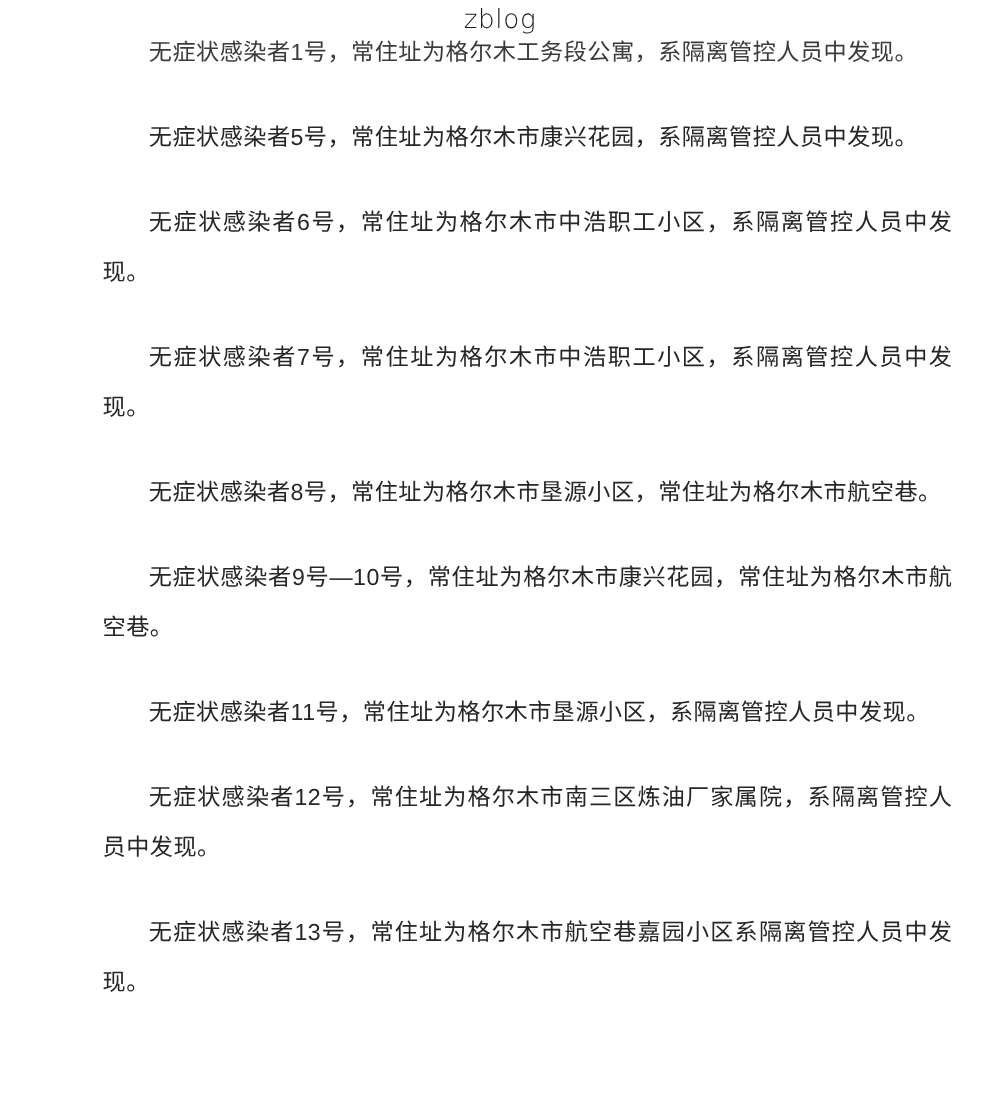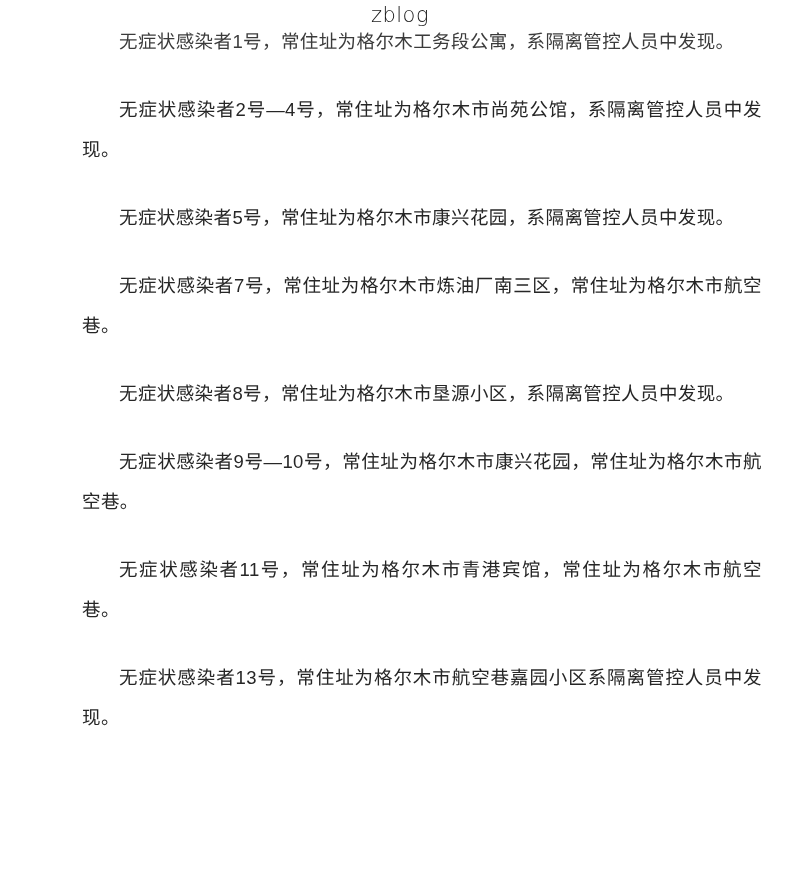--- a/index.html
+++ b/index.html
@@ -76,31 +76,32 @@
 <body>
 
 <div class="page">
 
   <div class="watermark">zblog</div>
 
   <div class="article">
 
     <p class="para faded">无症状感染者1号，常住址为格尔木工务段公寓，系隔离管控人员中发现。</p>
 
-    <p class="para">无症状感染者2号—4号，常住址为格尔木市尚苑公馆，系隔离管控人员中发现。</p>
 
     <p class="para">无症状感染者5号，常住址为格尔木市康兴花园，系隔离管控人员中发现。</p>
 
+    <p class="para">无症状感染者6号，常住址为格尔木市中浩职工小区，系隔离管控人员中发现。</p>
 
-    <p class="para">无症状感染者7号，常住址为格尔木市炼油厂南三区，常住址为格尔木市航空巷。</p>
+    <p class="para">无症状感染者7号，常住址为格尔木市中浩职工小区，系隔离管控人员中发现。</p>
 
-    <p class="para">无症状感染者8号，常住址为格尔木市垦源小区，系隔离管控人员中发现。</p>
+    <p class="para">无症状感染者8号，常住址为格尔木市垦源小区，常住址为格尔木市航空巷。</p>
 
     <p class="para">无症状感染者9号—10号，常住址为格尔木市康兴花园，常住址为格尔木市航空巷。</p>
 
-    <p class="para">无症状感染者11号，常住址为格尔木市青港宾馆，常住址为格尔木市航空巷。</p>
+    <p class="para">无症状感染者11号，常住址为格尔木市垦源小区，系隔离管控人员中发现。</p>
 
+    <p class="para">无症状感染者12号，常住址为格尔木市南三区炼油厂家属院，系隔离管控人员中发现。</p>
 
     <p class="para">无症状感染者13号，常住址为格尔木市航空巷嘉园小区系隔离管控人员中发现。</p>
 
   </div>
 
 </div>
 
 </body></html>

